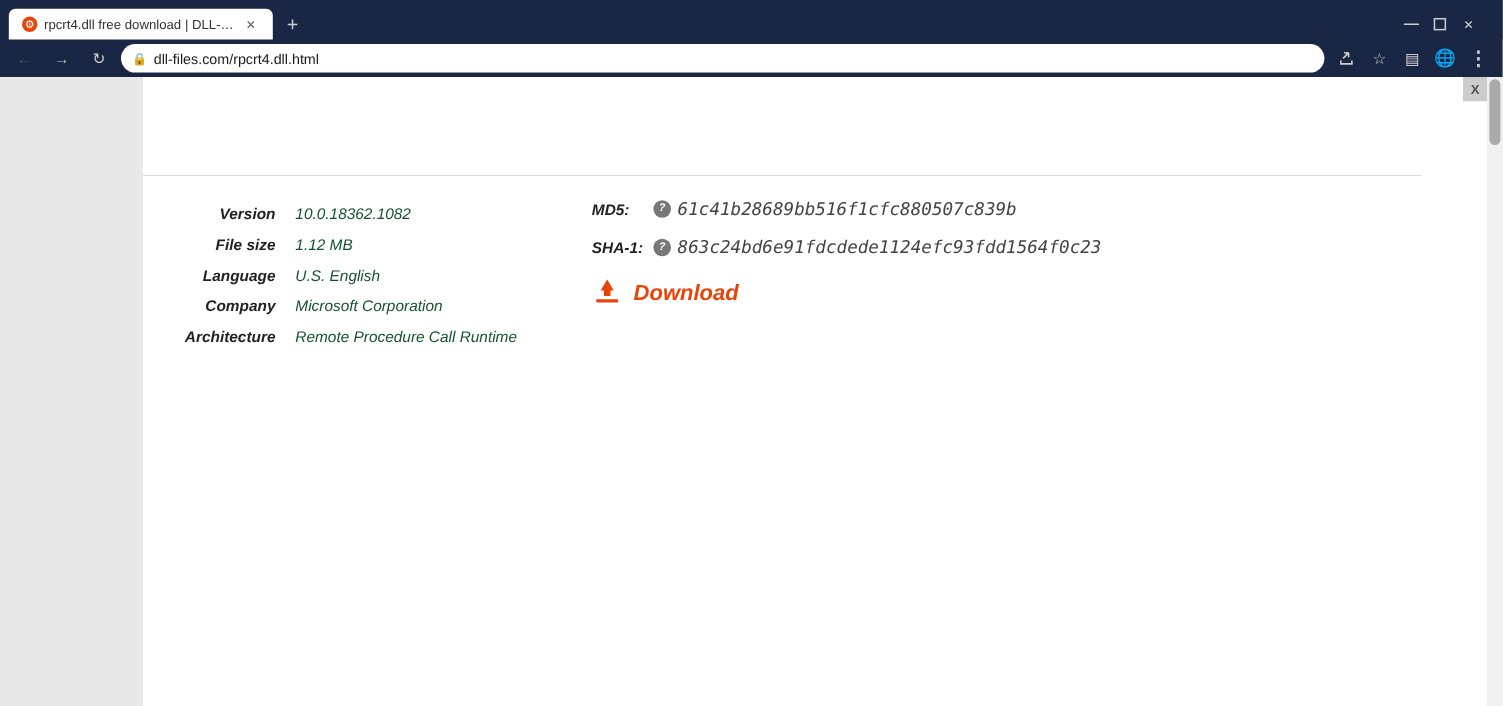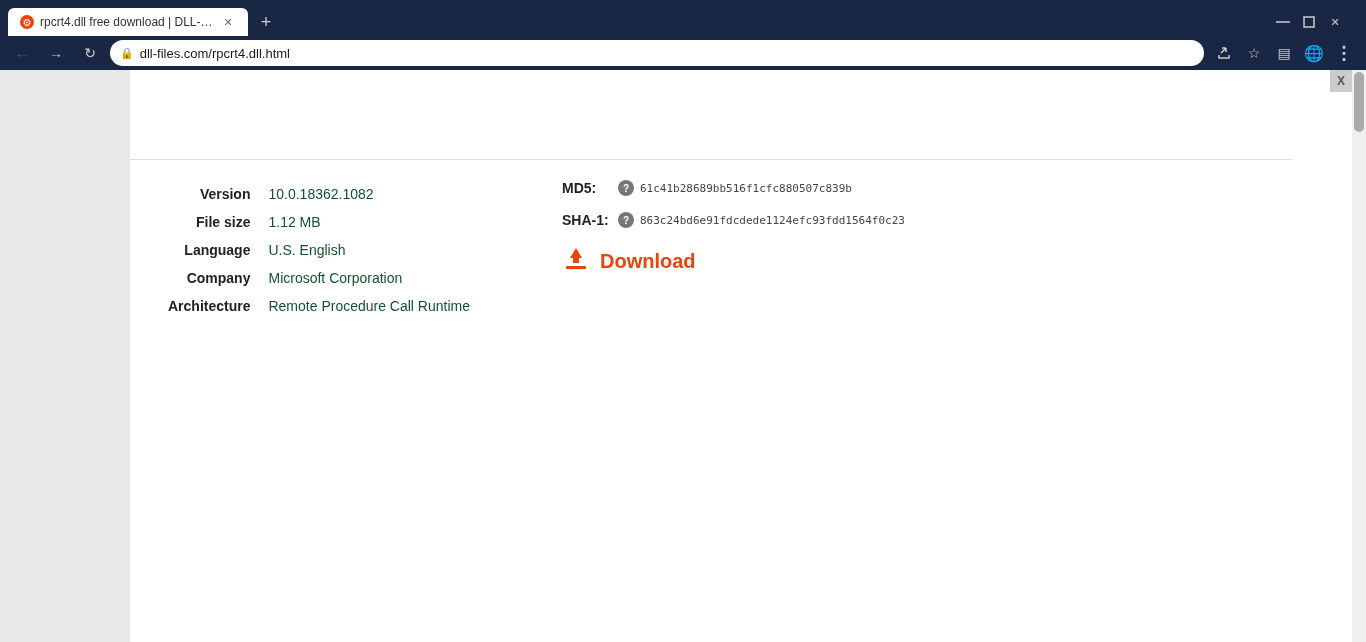--- a/index.html
+++ b/index.html
@@ -219,21 +219,22 @@
       align-items: center;
       justify-content: center;
       font-size: 12px;
       color: #555;
       cursor: pointer;
       font-weight: bold;
     }
 
     .content-grid {
       display: flex;
-      gap: 84px;
+      gap: 60px;
+      font-style: italic;
     }
 
     .file-info {
       flex: 0 0 auto;
     }
 
     .info-table {
       border-collapse: collapse;
     }
 
@@ -283,21 +284,21 @@
       align-items: center;
       justify-content: center;
       color: white;
       font-size: 10px;
       font-weight: bold;
       flex-shrink: 0;
     }
 
     .hash-value {
       color: #444;
-      font-size: 11px;
+      font-size: 16px;
       font-family: monospace;
     }
 
     .download-btn {
       display: flex;
       align-items: center;
       gap: 10px;
       cursor: pointer;
       margin-bottom: 16px;
       text-decoration: none;

